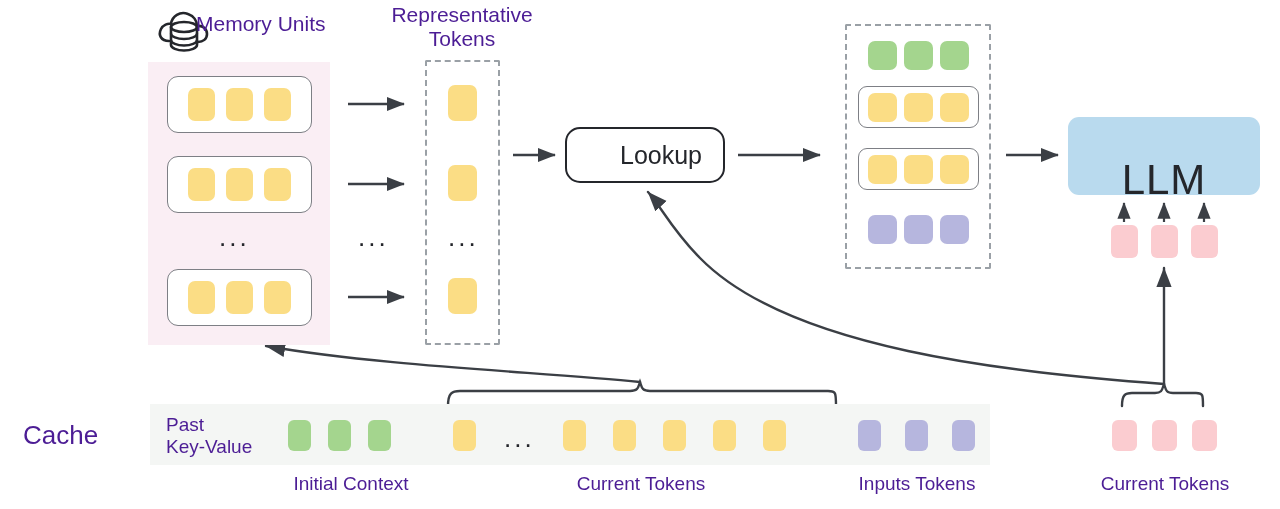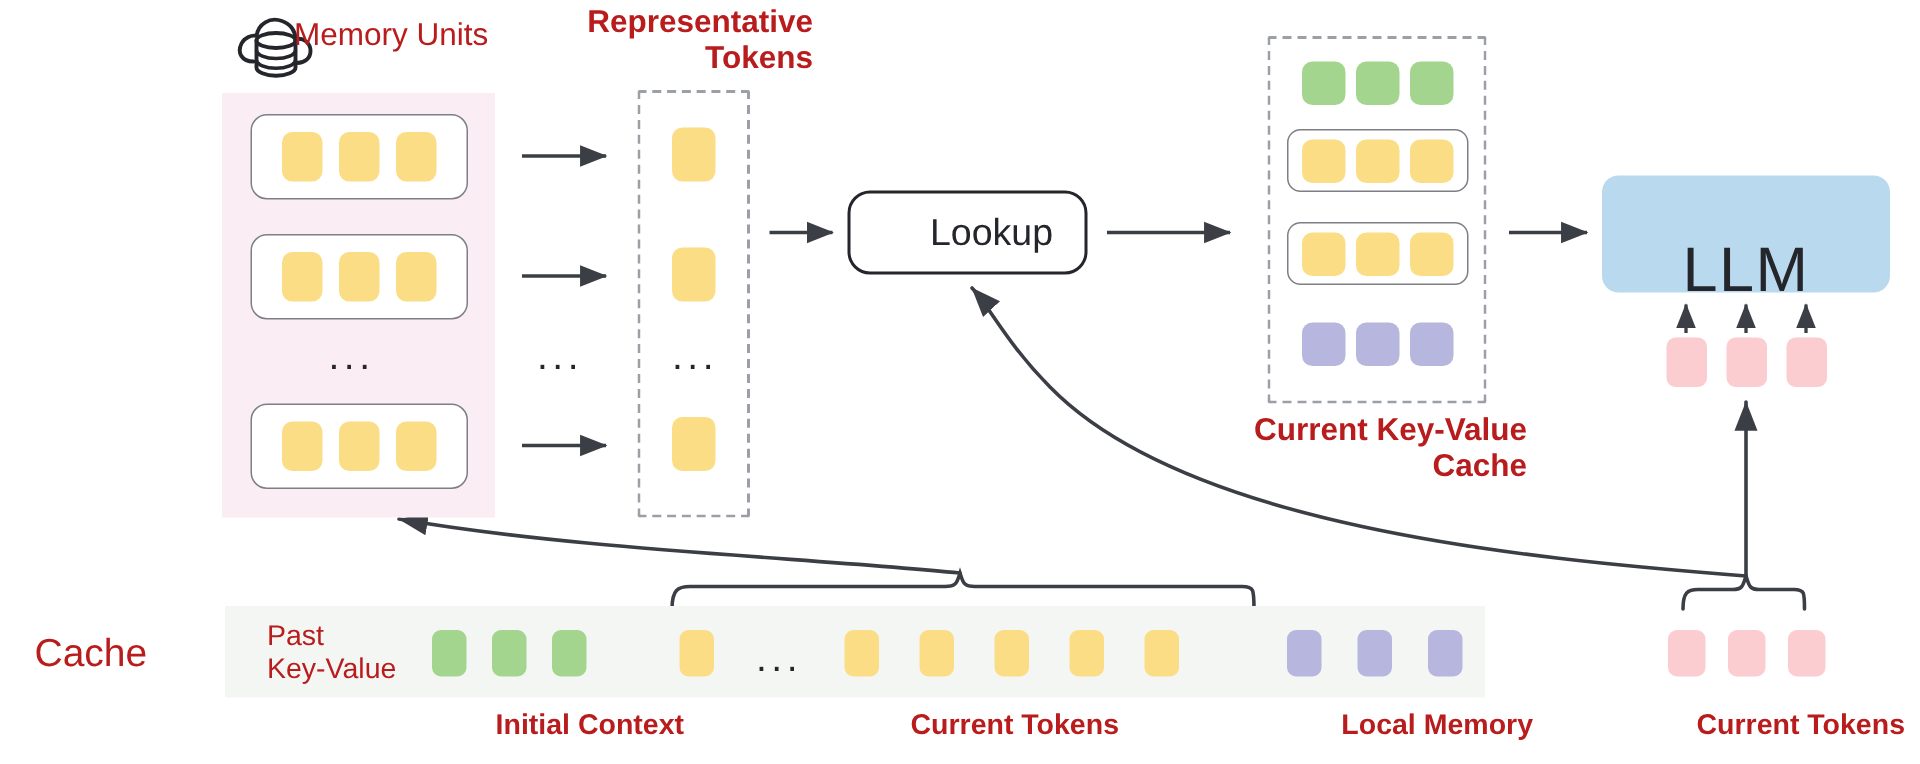--- a/index.html
+++ b/index.html
@@ -7,25 +7,25 @@
     width:1280px;height:509px;
     background:#ffffff;
     font-family:"Liberation Sans", sans-serif;
     color:#24262b;
     overflow:hidden;
     position:relative;
   }
   #stage{position:absolute;left:0;top:0;width:1280px;height:509px;}
 
   
-  .lbl{position:absolute;color:#b91c1c;white-space:pre;line-height:1.16;}
+  .lbl{position:absolute;color:#4c1d95;white-space:pre;line-height:1.16;}
   .lbl-big{font-size:26px;}
   .lbl-med{font-size:21px;}
-  .lbl-sm{font-size:19px;margin-left:12px;}
-  .center{text-align:right;font-weight:bold;}
+  .lbl-sm{font-size:19px;}
+  .center{text-align:center;}
 
   
   #pink-region{
     position:absolute;left:148px;top:62px;width:182px;height:283px;
     background:#faeef4;
   }
   #rep-box{
     position:absolute;left:425px;top:60px;width:75px;height:285px;
     border:2px dashed #9aa0a6;border-radius:2px;box-sizing:border-box;
   }
@@ -151,22 +151,20 @@
   </svg>
 
 
   <div class="lbl lbl-big" style="left:23px;top:420px;">Cache</div>
 
   <div class="lbl lbl-med" style="left:196px;top:12px;">Memory Units</div>
 
   <div class="lbl lbl-med center" style="left:382px;top:3px;width:160px;">Representative
 Tokens</div>
 
-  <div class="lbl lbl-med center" style="left:818px;top:275px;width:200px;">Current Key-Value
-Cache</div>
 
   <div id="pink-region"></div>
 
   <div class="mem-unit" style="top:76px;">
     <span class="mem-tok"></span>
     <span class="mem-tok"></span>
     <span class="mem-tok"></span>
   </div>
   <div class="mem-unit" style="top:156px;">
     <span class="mem-tok"></span>
@@ -244,16 +242,16 @@
   <div class="in-tok c-purple" style="left:858px;"></div>
   <div class="in-tok c-purple" style="left:905px;"></div>
   <div class="in-tok c-purple" style="left:952px;"></div>
 
   <div class="cur-tok" style="left:1112px;"></div>
   <div class="cur-tok" style="left:1152px;"></div>
   <div class="cur-tok" style="left:1192px;"></div>
 
   <div class="lbl lbl-sm center" style="left:258px;top:473px;width:186px;">Initial Context</div>
   <div class="lbl lbl-sm center" style="left:548px;top:473px;width:186px;">Current Tokens</div>
-  <div class="lbl lbl-sm center" style="left:824px;top:473px;width:186px;">Local Memory</div>
+  <div class="lbl lbl-sm center" style="left:824px;top:473px;width:186px;">Inputs Tokens</div>
   <div class="lbl lbl-sm center" style="left:1072px;top:473px;width:186px;">Current Tokens</div>
 
 </div>
 
 </body></html>

